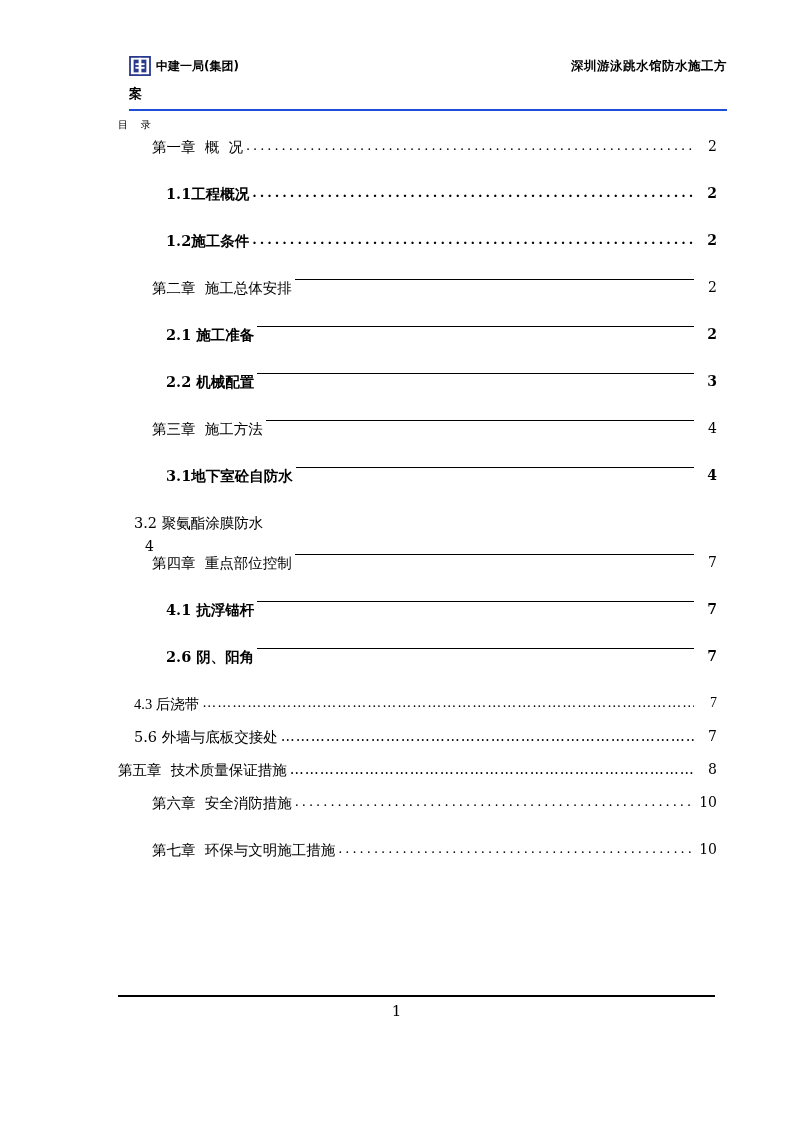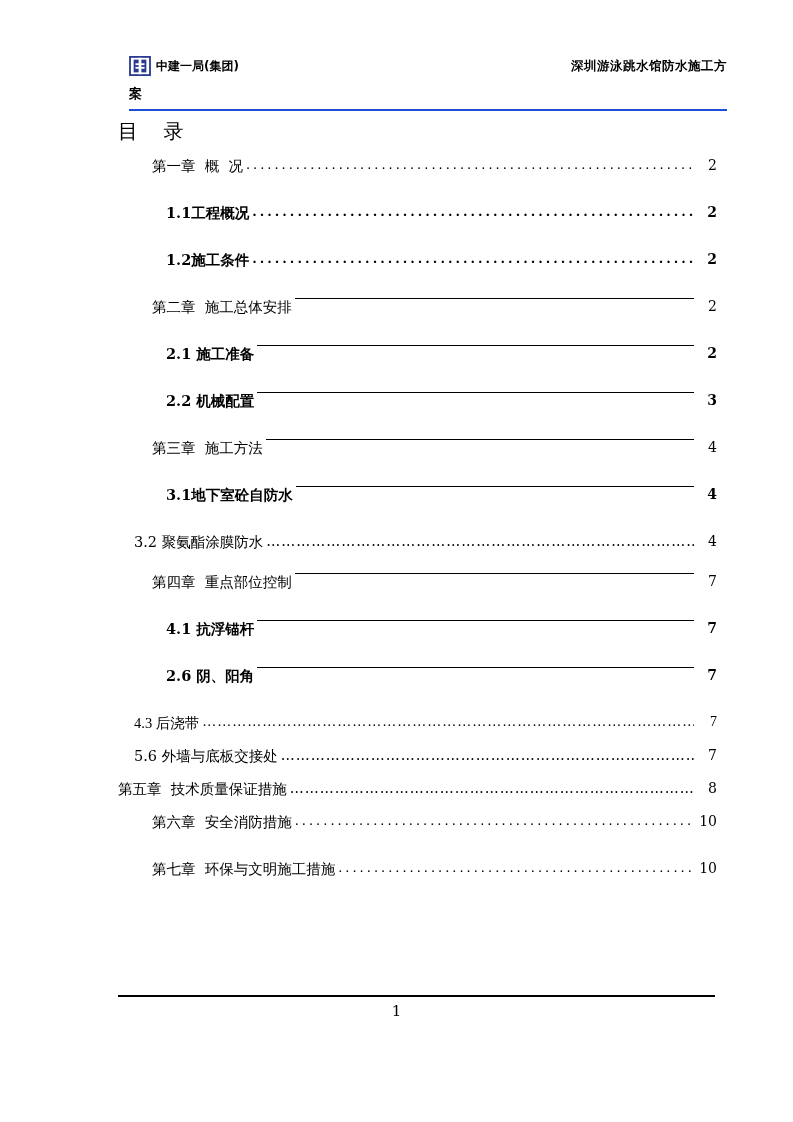--- a/index.html
+++ b/index.html
@@ -58,32 +58,32 @@
   }
 
   
   .toc {
     position: absolute;
     left: 118px;
     right: 76px;
     top: 118px;
   }
   .toc-heading {
-    font-size: 20px;
+    font-size: 10px;
     white-space: pre;
-    margin-bottom: 12px;
+    margin-bottom: 6px;
   }
   .toc-list { }
   .toc-row {
     display: flex;
     align-items: flex-start;
     height: 47px;
     font-size: 14.5px;
   }
-  .toc-list .toc-row:nth-child(9)  { height: 40px; }
+  .toc-list .toc-row:nth-child(9)  { height: 40px; flex-direction: column; }
   .toc-list .toc-row:nth-child(13) { height: 33px; font-family: Liberation Serif, serif; }
   .toc-list .toc-row:nth-child(14) { height: 33px; }
   .toc-list .toc-row:nth-child(15) { height: 33px; }
   .toc-row .label { white-space: pre; }
   .leader {
     flex: 1;
     overflow: hidden;
     white-space: nowrap;
     margin: 0 3px;
     min-width: 20px;

